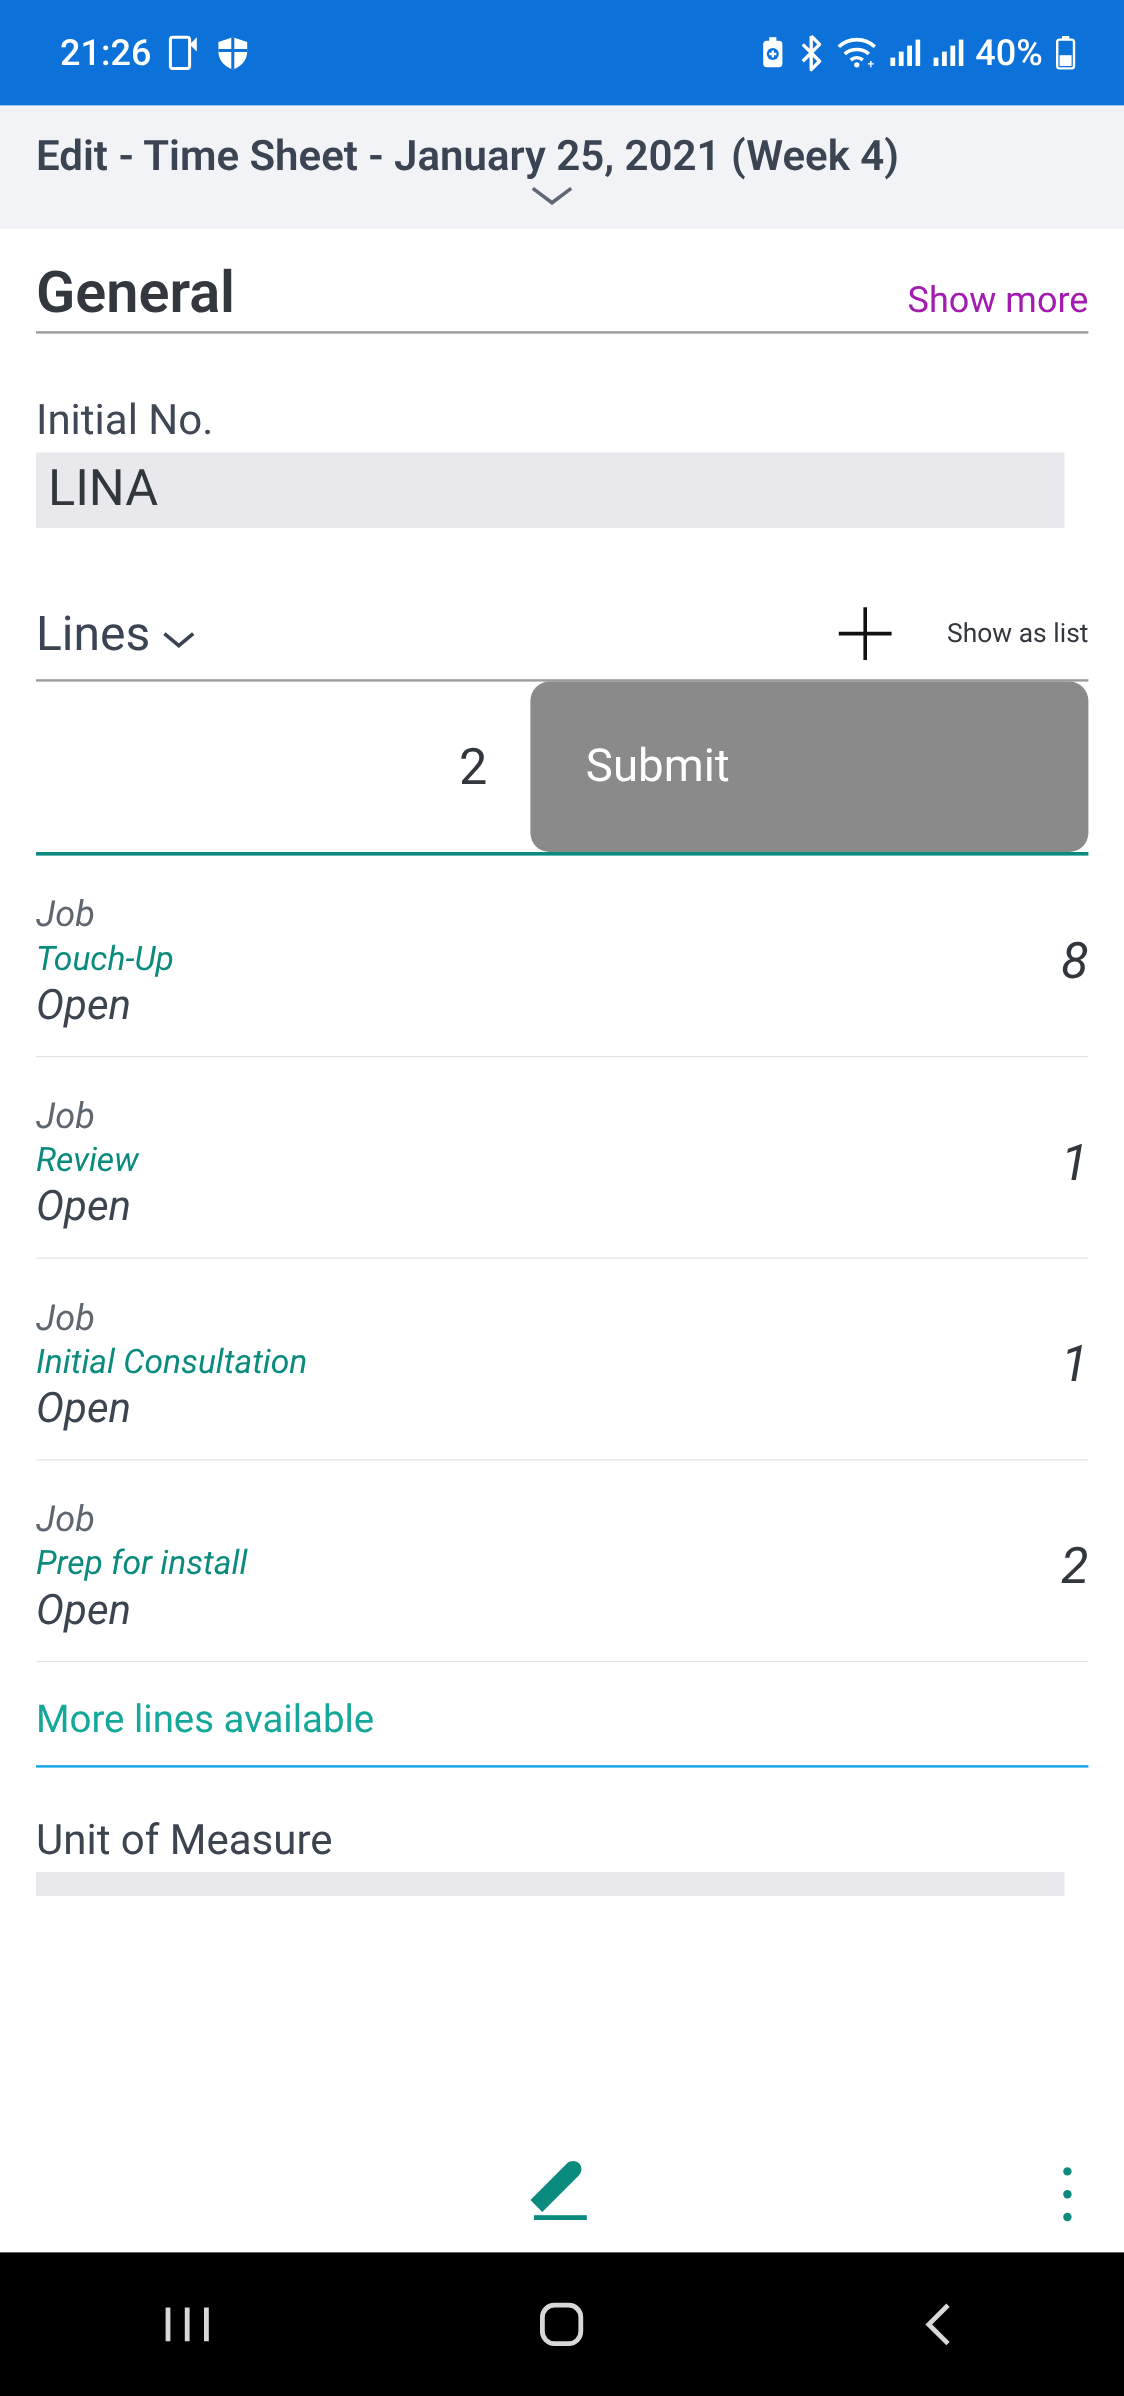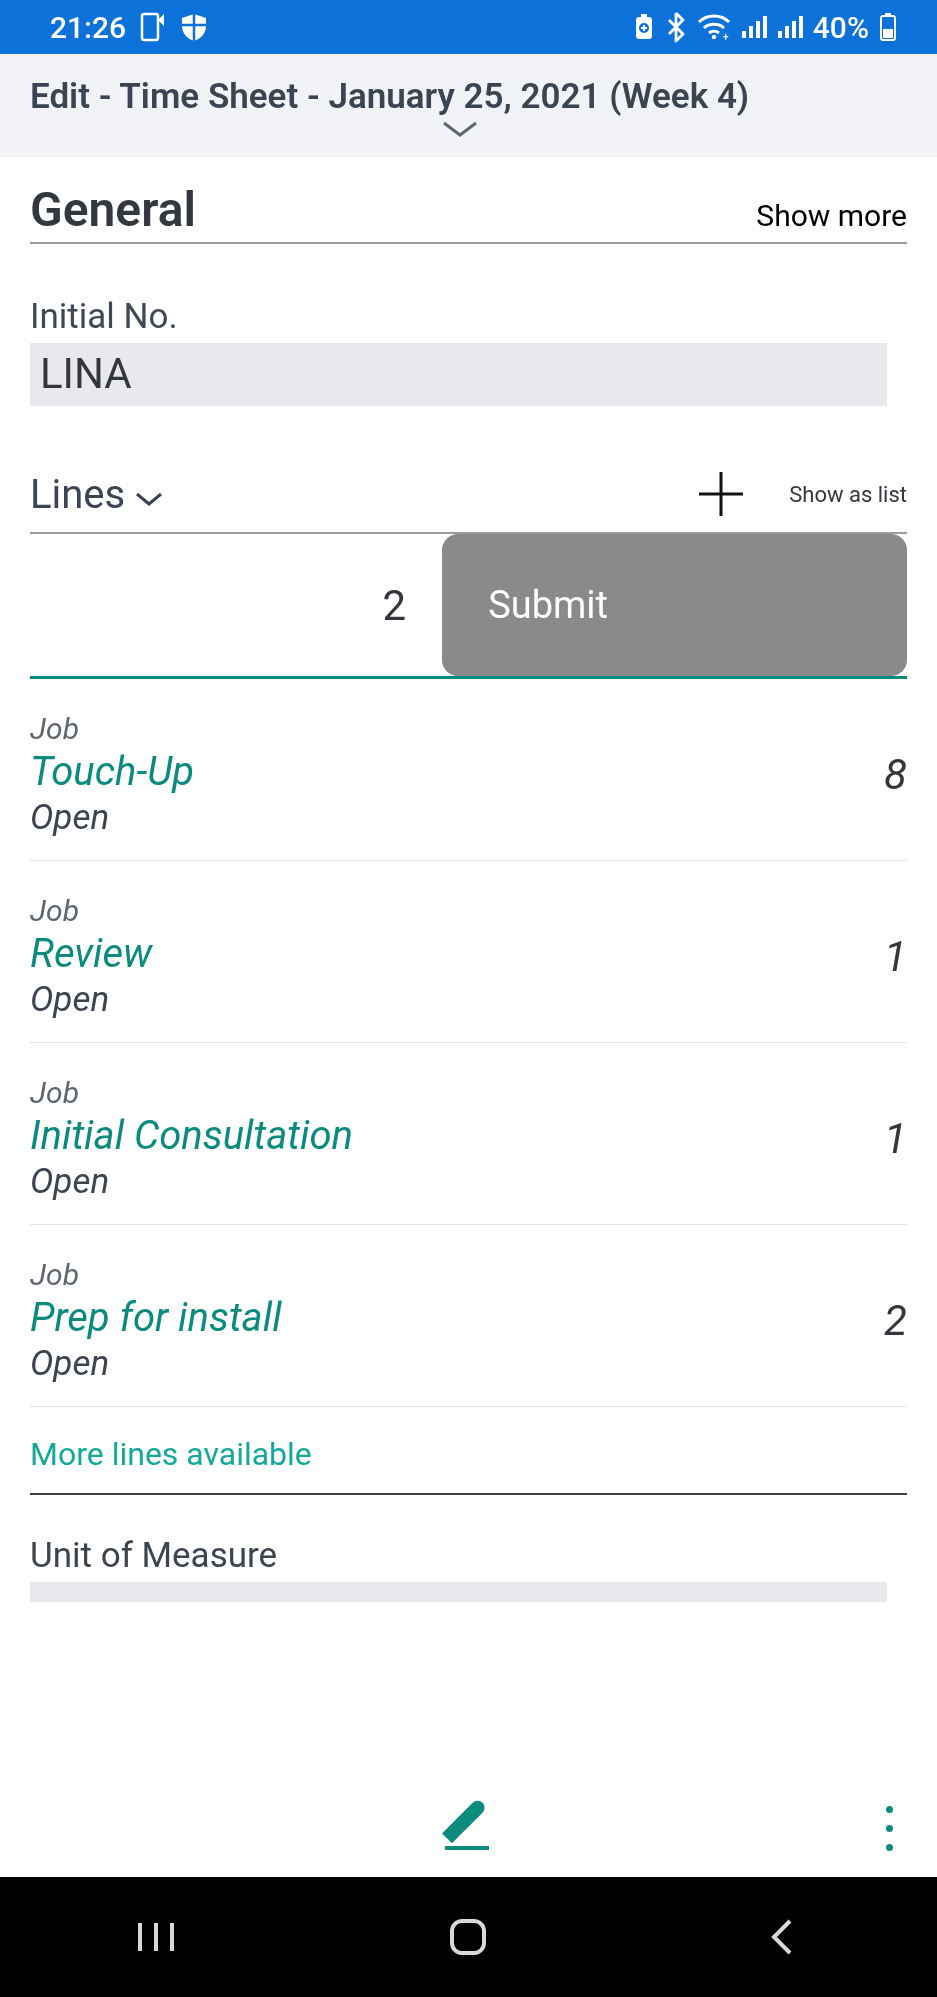--- a/index.html
+++ b/index.html
@@ -6,21 +6,21 @@
   html, body {
     width: 937px;
     height: 1997px;
     font-family: "Segoe UI", -apple-system, Roboto, sans-serif;
     background: #fff;
     overflow: hidden;
   }
 
   
   .status-bar {
-    height: 54px;
+    height: 88px;
     background: #0c72d9;
     color: #fff;
     display: flex;
     align-items: center;
     justify-content: space-between;
     padding: 0 40px 0 50px;
     font-size: 30px;
     font-weight: 500;
   }
   .status-left { display: flex; align-items: center; gap: 14px; }
@@ -57,21 +57,21 @@
     border-bottom: 2px solid #9c9c9c;
     padding-bottom: 4px;
   }
   .section-title {
     font-size: 48px;
     font-weight: 600;
     color: #33383f;
   }
   .show-more {
     font-size: 30px;
-    color: #000000;
+    color: #a21caf;
   }
 
   .field-block { margin-top: 52px; margin-bottom: 50px; }
   .field-label {
     font-size: 35px;
     color: #3f4854;
     margin-bottom: 6px;
   }
   .field-value {
     background: #e9e8ed;
@@ -136,29 +136,29 @@
   .job-item {
     border-bottom: 1px solid #e3e3e6;
     padding: 32px 0 22px 0;
     display: flex;
     justify-content: space-between;
     align-items: center;
     font-style: italic;
   }
   .job-left { display: flex; flex-direction: column; gap: 0; }
   .job-label { font-size: 30px; color: #5e6670; }
-  .job-name  { font-size: 40px; color: #0b8b7d; margin: 2px 0 2px 0; text-align: right; }
+  .job-name  { font-size: 28px; color: #0b8b7d; margin: 2px 0 2px 0; text-align: right; }
   .job-status{ font-size: 35px; color: #3c444f; }
   .job-value { font-size: 42px; color: #32373e; }
 
   .more-lines {
     color: #14a89a;
     font-size: 32px;
     padding: 28px 0 20px 0;
-    border-bottom: 2px solid #404040;
+    border-bottom: 2px solid #0ea5e9;
   }
 
   
   .uom-block { margin-top: 40px; }
   .uom-label { font-size: 35px; color: #3c444f; margin-bottom: 6px; }
   .uom-field {
     height: 20px;
     background: #e9e8ed;
     width: calc(100% - 20px);
   }

